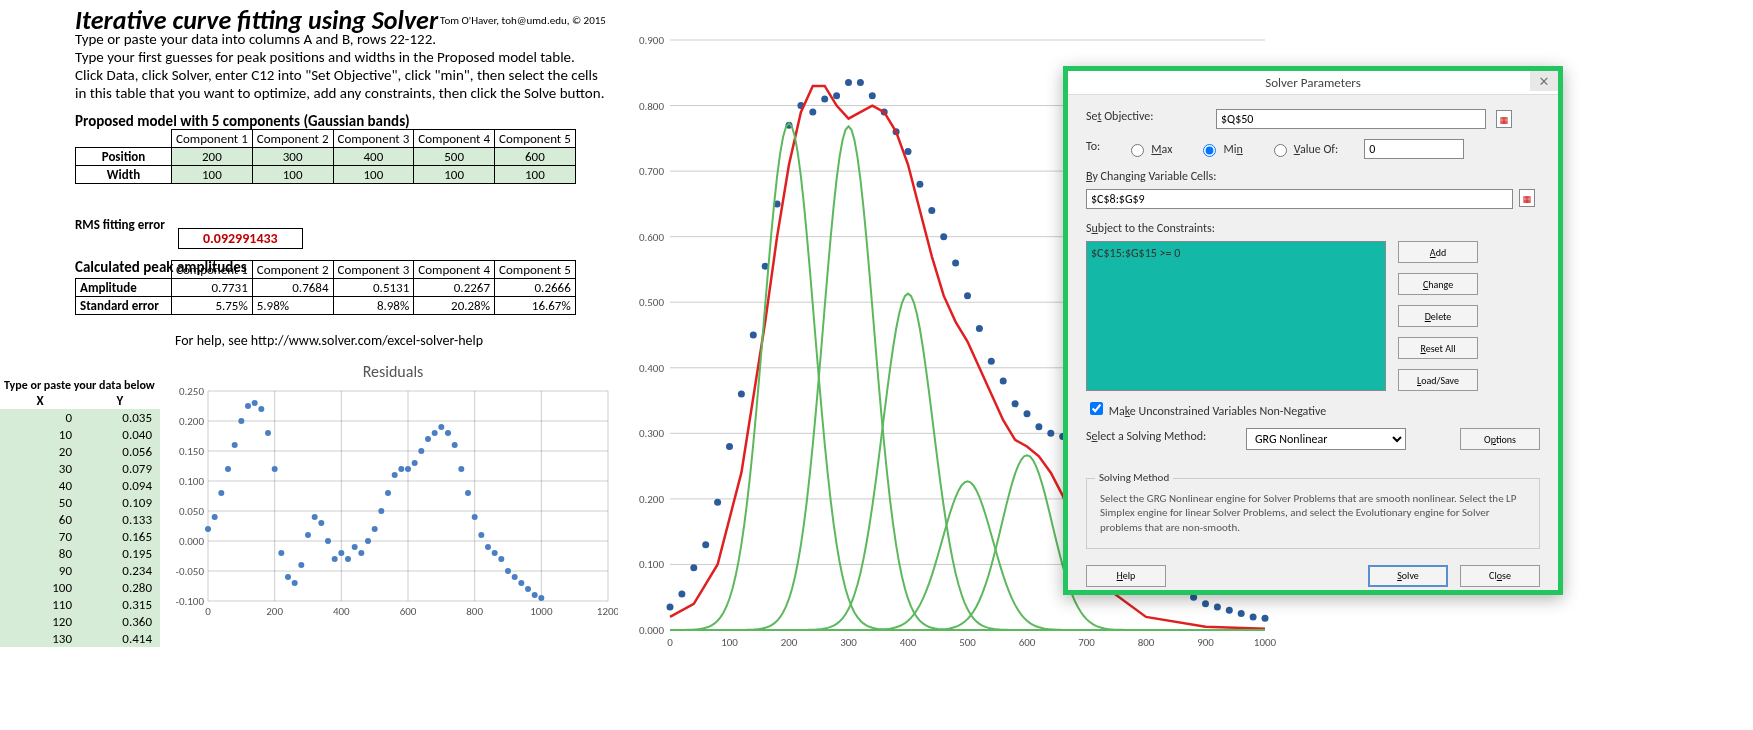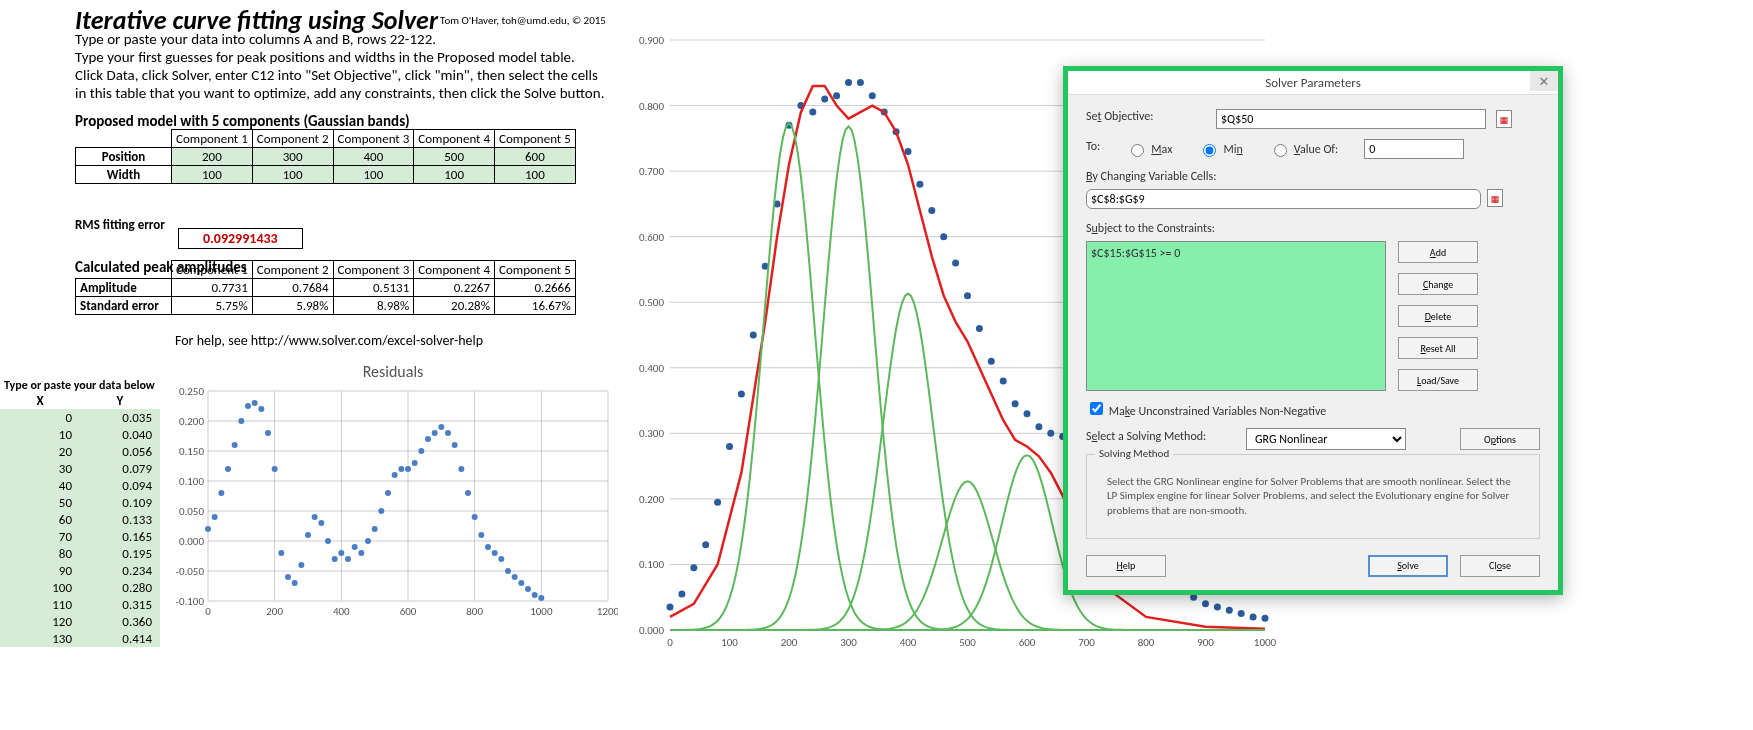--- a/index.html
+++ b/index.html
@@ -23,24 +23,24 @@
   .chart-title { text-align:center; font-size:16px; color:#555; }
   .axis-line { stroke:#999; stroke-width:0.5; }
   .dialog { position:absolute; left:1063px; top:66px; width:500px; height:529px; background:#f0f0f0; border:5px solid #22c55e; box-shadow:0 4px 16px rgba(0,0,0,0.3); }
   .dialog-title { background:#fff; text-align:center; padding:4px; font-size:13px; color:#444; border-bottom:1px solid #ddd; position:relative;}
   .dialog-close { position:absolute; right:0; top:0; width:28px; height:20px; display:flex; align-items:center; justify-content:center; color:#777; background:#e8e8e8;}
   .dialog-body { padding:14px 18px; font-size:12px; color:#333;}
   .dlabel { display:inline-block; margin-bottom:6px;}
   .dinput { border:1px solid #888; padding:2px 4px; font-size:12px; background:#fff;}
   .radio-row { margin:10px 0; display:flex; align-items:center; gap:26px;}
   .radio-group { display:flex; align-items:center; gap:4px;}
-  .constraint-box { width:300px; height:150px; border:1px solid #888; background:#86efac; padding:4px; font-size:12px; overflow:auto; display:inline-block; vertical-align:top;}
+  .constraint-box { width:300px; height:150px; border:1px solid #888; background:#14b8a6; padding:4px; font-size:12px; overflow:auto; display:inline-block; vertical-align:top;}
   .dlg-btn { width:80px; height:22px; font-size:10px; background:#f4f4f4; border:1px solid #999; cursor:pointer;}
   .right-btns { display:inline-flex; flex-direction:column; gap:10px; margin-left:12px; vertical-align:top;}
-  .method-box { border:1px solid #ccc; padding:20px; margin-top:4px; position:relative;}
+  .method-box { border:1px solid #ccc; padding:13px; margin-top:28px; position:relative;}
   .method-box .mbhead { position:absolute; top:-8px; left:8px; background:#f0f0f0; padding:0 4px; font-size:11px;}
   .method-text { font-size:11px; color:#555; line-height:1.3;}
   .bottom-row { display:flex; justify-content:space-between; margin-top:16px;}
   .primary-btn { border:2px solid #5a8fcf !important; }
   select.dinput { width:160px; height:22px;}
   .cell-btn { width:16px; height:18px; border:1px solid #888; background:#fff; display:inline-flex; align-items:center; justify-content:center; font-size:9px; color:#c00; cursor:pointer;}
   .underletter { text-decoration:underline; }
 </style>
 </head>
 <body>
@@ -105,21 +105,21 @@
     <td class="rowhead" style="text-align:left;">Amplitude</td>
     <td style="text-align:right;">0.7731</td>
     <td style="text-align:right;">0.7684</td>
     <td style="text-align:right;">0.5131</td>
     <td style="text-align:right;">0.2267</td>
     <td style="text-align:right;">0.2666</td>
   </tr>
   <tr>
     <td class="rowhead" style="text-align:left;">Standard error</td>
     <td style="text-align:right;">5.75%</td>
-    <td style="text-align:right;">5.98%</td>
+    <td style="text-align:left;">5.98%</td>
     <td style="text-align:right;margin-top:37px;">8.98%</td>
     <td style="text-align:right;">20.28%</td>
     <td style="text-align:right;">16.67%</td>
   </tr>
 </tbody>
   </table>
 
 <div class="help-link">For help, see http://www.solver.com/excel-solver-help</div>
 
 <div class="datahead">Type or paste your data below</div>
@@ -395,21 +395,21 @@
       <label class="radio-group">
           <input type="radio" name="to" style="">
           <span><span class="underletter">V</span>alue Of:</span>
         </label>
       <input class="dinput" style="width: 100px;" value="0">
     </div>
 
     <div style="margin-top:4px;">
       <div class="dlabel"><span class="underletter">B</span>y Changing Variable Cells:</div>
       <div style="display:flex; gap:6px;">
-        <input class="dinput" style="width: 395px; border-radius: 6px;" value="$C$8:$G$9">
+        <input class="dinput" style="width: 427px;" value="$C$8:$G$9">
         <span class="cell-btn">▦</span>
       </div>
     </div>
 
     <div style="margin-top:12px;">
       <div class="dlabel">S<span class="underletter">u</span>bject to the Constraints:</div>
       <div style="display:flex;">
         <div class="constraint-box">$C$15:$G$15 &gt;= 0</div>
         <div class="right-btns">
           <button class="dlg-btn"><span class="underletter">A</span>dd</button>

